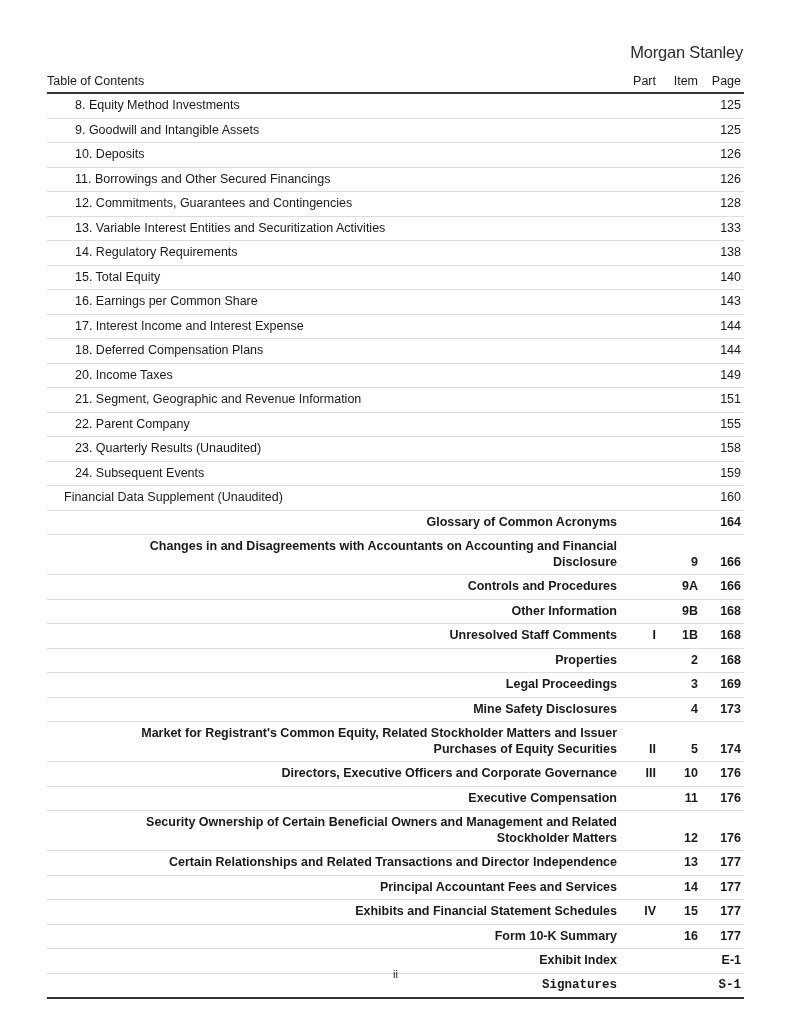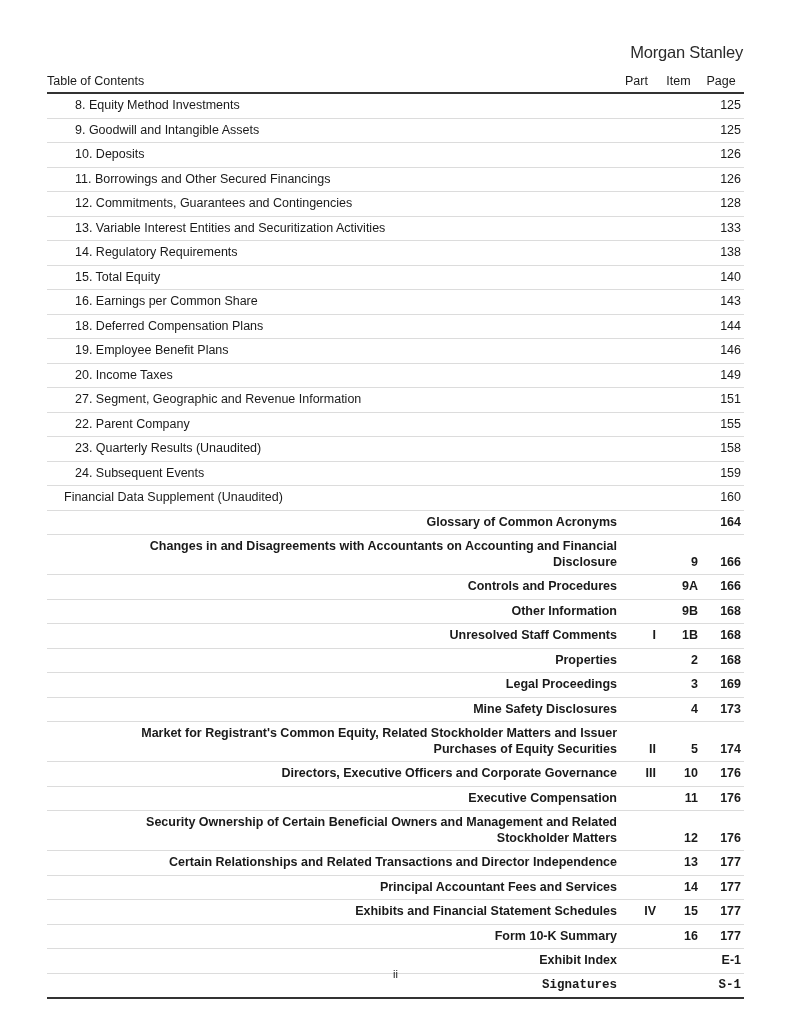--- a/index.html
+++ b/index.html
@@ -47,21 +47,21 @@
   table.toc-table col.c-page  { width: 43px; }
 
   thead th {
     font-weight: normal;
     font-size: 12.5px;
     padding: 0 0 4px 0;
     vertical-align: bottom;
     color: #1a1a1a;
   }
   thead th.h-title { text-align: left; margin-top: 24px; }
-  thead th.h-num { text-align: center; padding-right: 3px; margin-top: 24px; }
+  thead th.h-num { text-align: right; padding-right: 3px; margin-top: 24px; }
   thead tr.head-row th { border-bottom: 2.5px solid #333; }
 
   tbody td {
     font-size: 12.5px;
     padding: 4px 0 4px 0;
     border-bottom: 1px solid #dcdcdc;
     vertical-align: bottom;
     line-height: 15.5px;
     color: #1a1a1a;
   }
@@ -165,39 +165,39 @@
             <td class="num"></td>
             <td class="num">140</td>
           </tr>
           <tr>
             <td class="lvl-3">16. Earnings per Common Share</td>
             <td class="num"></td>
             <td class="num"></td>
             <td class="num">143</td>
           </tr>
           <tr>
+            <td class="lvl-3">17. Interest Income and Interest Expense</td>
+            <td class="num"></td>
+            <td class="num"></td>
+            <td class="num">144</td>
+          </tr>
+          <tr>
             <td class="lvl-3">18. Deferred Compensation Plans</td>
             <td class="num"></td>
             <td class="num"></td>
             <td class="num">144</td>
           </tr>
           <tr>
-            <td class="lvl-3">19. Employee Benefit Plans</td>
-            <td class="num"></td>
-            <td class="num"></td>
-            <td class="num">146</td>
-          </tr>
-          <tr>
             <td class="lvl-3">20. Income Taxes</td>
             <td class="num"></td>
             <td class="num"></td>
             <td class="num">149</td>
           </tr>
           <tr>
-            <td class="lvl-3">27. Segment, Geographic and Revenue Information</td>
+            <td class="lvl-3">21. Segment, Geographic and Revenue Information</td>
             <td class="num"></td>
             <td class="num"></td>
             <td class="num">151</td>
           </tr>
           <tr>
             <td class="lvl-3">22. Parent Company</td>
             <td class="num"></td>
             <td class="num"></td>
             <td class="num">155</td>
           </tr>

